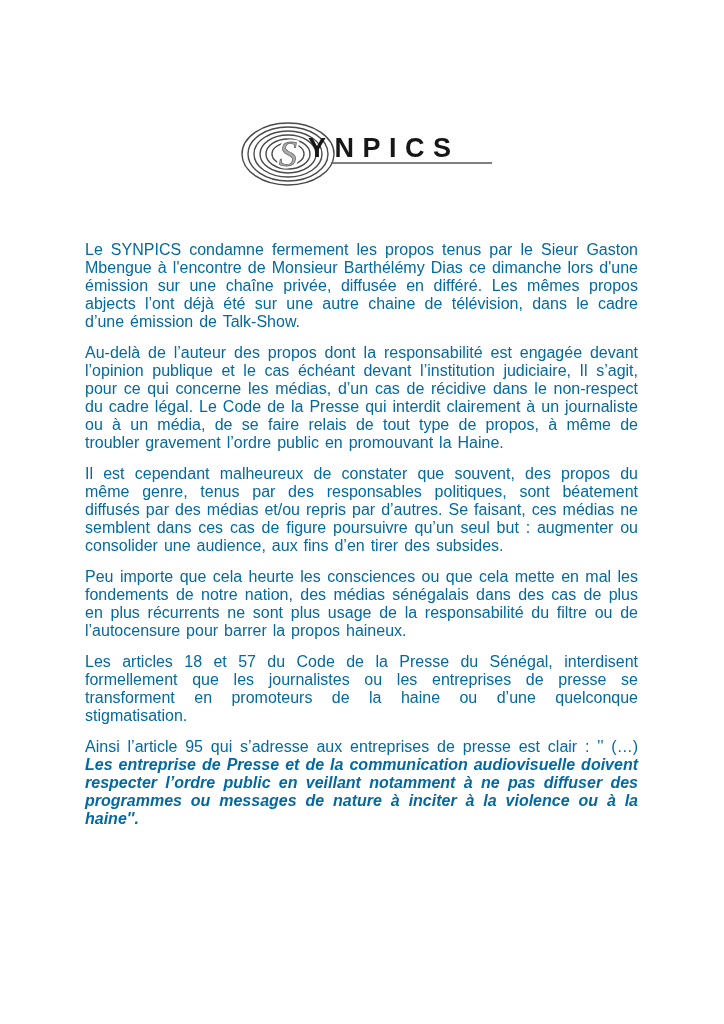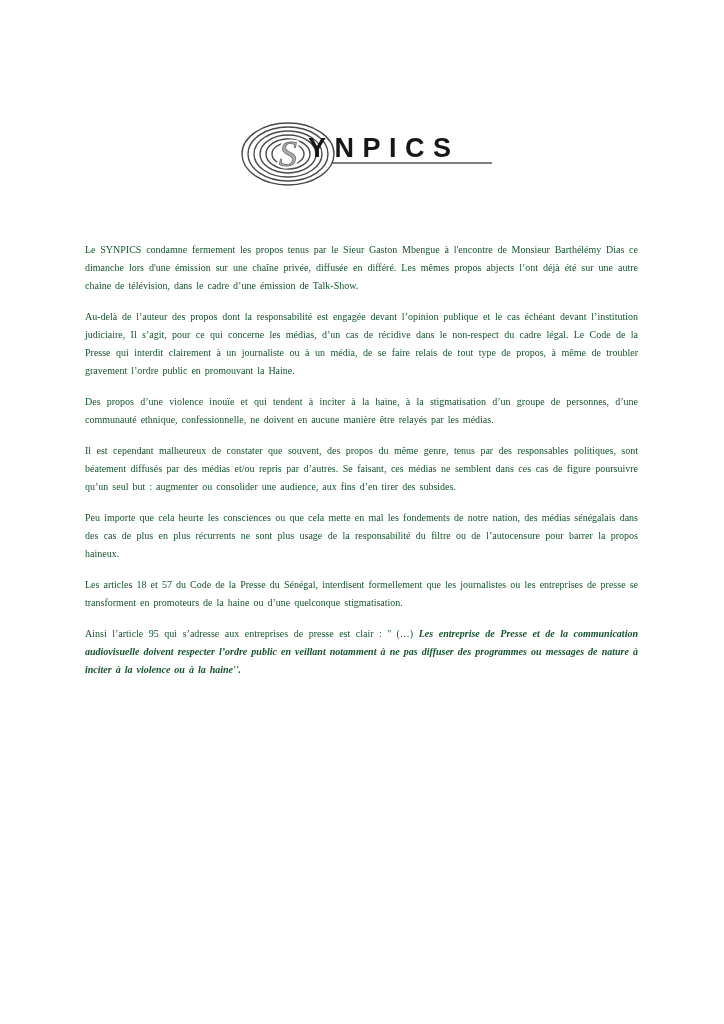--- a/index.html
+++ b/index.html
@@ -60,26 +60,25 @@
     color: #2c2c2c;
   }
   .content {
     position: absolute;
     top: 241px;
     left: 85px;
     width: 553px;
   }
   .content p {
     margin: 0 0 13px 0;
-    font-size: 10px;
+    font-size: 16px;
     line-height: 18px;
     word-spacing: 1.5px;
     text-align: justify;
-    color: #14532d;
-    font-family: Liberation Serif, serif;
+    color: #0369a1;
   }
   .quote-bold {
     font-weight: bold;
     font-style: italic;
   }
 </style>
 </head>
 <body>
 
 <div class="page">
@@ -96,20 +95,19 @@
     <line class="logo-underline" x1="95" y1="53" x2="255" y2="53"></line>
     <text class="logo-s-halo" x="51" y="56">S</text>
     <text class="logo-s" x="51" y="56">S</text>
     <text class="logo-wordmark" x="71" y="47">YNPICS</text>
   </svg>
 
 
   <div class="content">
     <p>Le SYNPICS condamne fermement les propos tenus par le Sieur Gaston Mbengue à l'encontre de Monsieur Barthélémy Dias ce dimanche lors d'une émission sur une chaîne privée, diffusée en différé. Les mêmes propos abjects l’ont déjà été sur une autre chaine de télévision, dans le cadre d’une émission de Talk-Show.</p>
     <p>Au-delà de l’auteur des propos dont la responsabilité est engagée devant l’opinion publique et le cas échéant devant l’institution judiciaire, Il s’agit, pour ce qui concerne les médias, d’un cas de récidive dans le non-respect du cadre légal. Le Code de la Presse qui interdit clairement à un journaliste ou à un média, de se faire relais de tout type de propos, à même de troubler gravement l’ordre public en promouvant la Haine.</p>
-    <p>Des propos d’une violence inouïe et qui tendent à inciter à la haine, à la stigmatisation d’un groupe de personnes, d’une communauté ethnique, confessionnelle, ne doivent en aucune manière être relayés par les médias.</p>
     <p>Il est cependant malheureux de constater que souvent, des propos du même genre, tenus par des responsables politiques, sont béatement diffusés par des médias et/ou repris par d’autres. Se faisant, ces médias ne semblent dans ces cas de figure poursuivre qu’un seul but : augmenter ou consolider une audience, aux fins d’en tirer des subsides.</p>
     <p>Peu importe que cela heurte les consciences ou que cela mette en mal les fondements de notre nation, des médias sénégalais dans des cas de plus en plus récurrents ne sont plus usage de la responsabilité du filtre ou de l’autocensure pour barrer la propos haineux.</p>
     <p>Les articles 18 et 57 du Code de la Presse du Sénégal, interdisent formellement que les journalistes ou les entreprises de presse se transforment en promoteurs de la haine ou d’une quelconque stigmatisation.</p>
     <p><span>Ainsi l’article 95 qui s’adresse aux entreprises de presse est clair : '' (…) </span><span class="quote-bold">Les entreprise de Presse et de la communication audiovisuelle doivent respecter l’ordre public en veillant notamment à ne pas diffuser des programmes ou messages de nature à inciter à la violence ou à la haine''.</span></p>
   </div>
 
 </div>
 
 </body></html>

